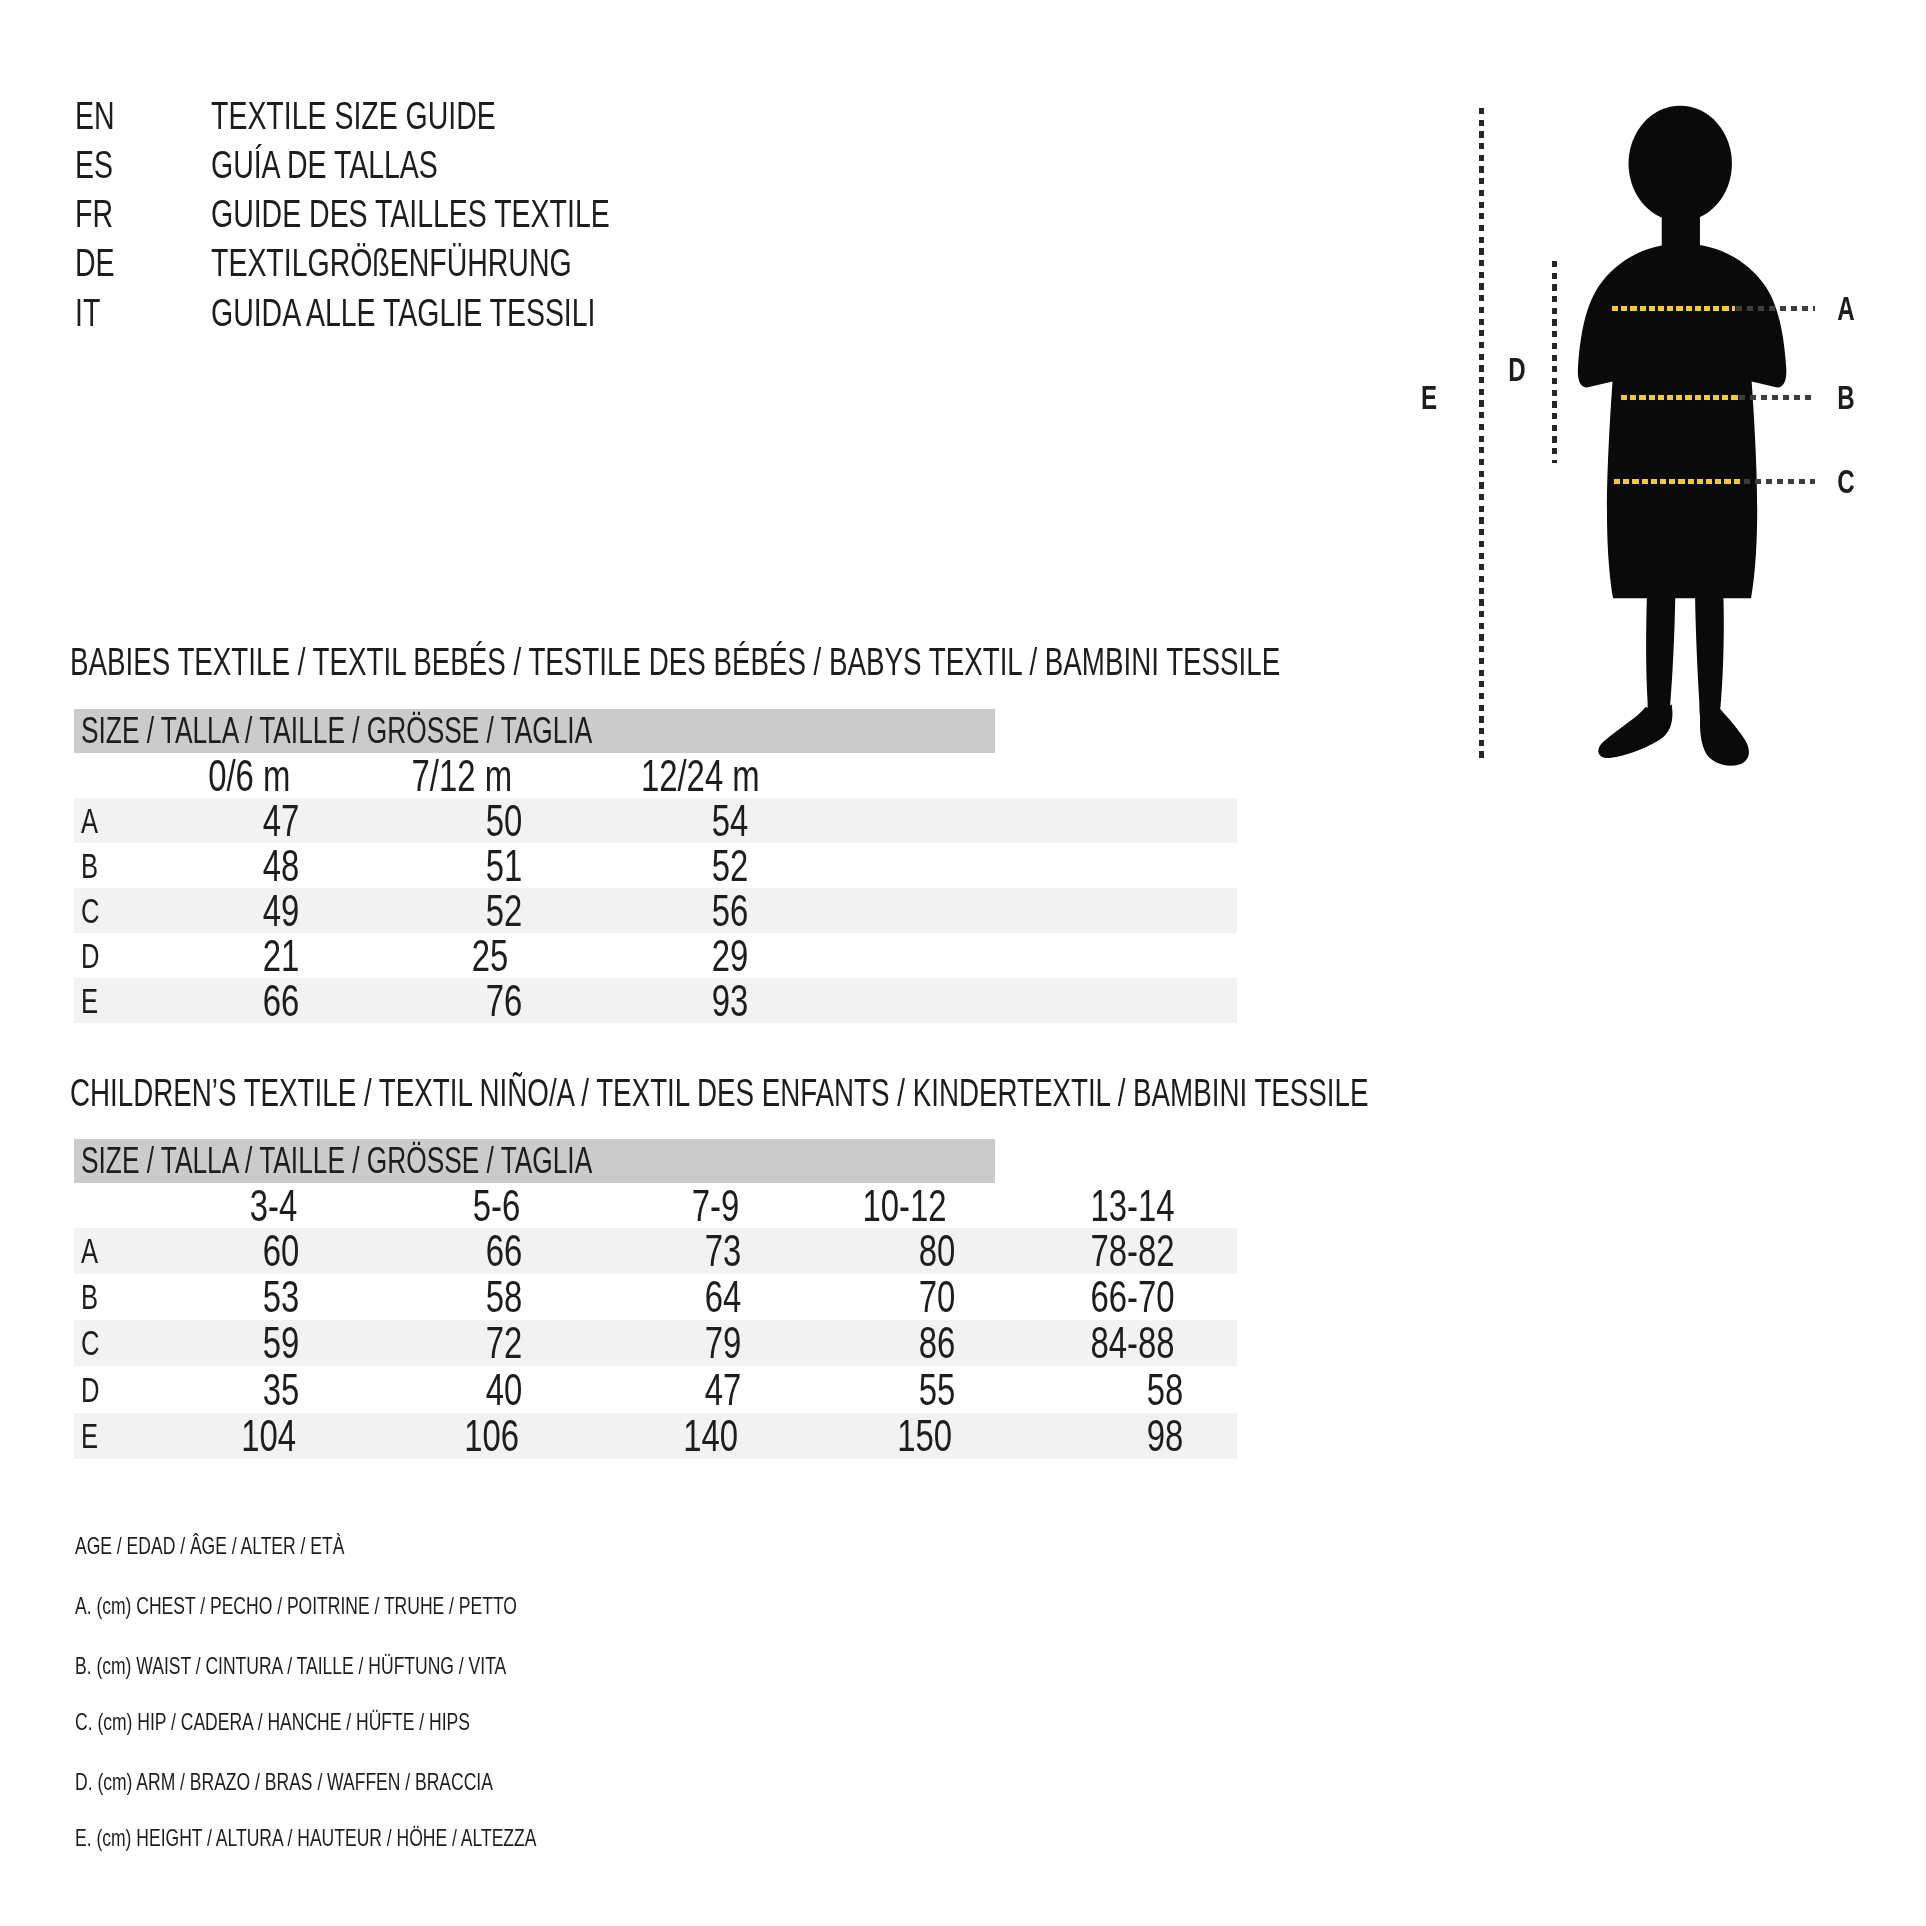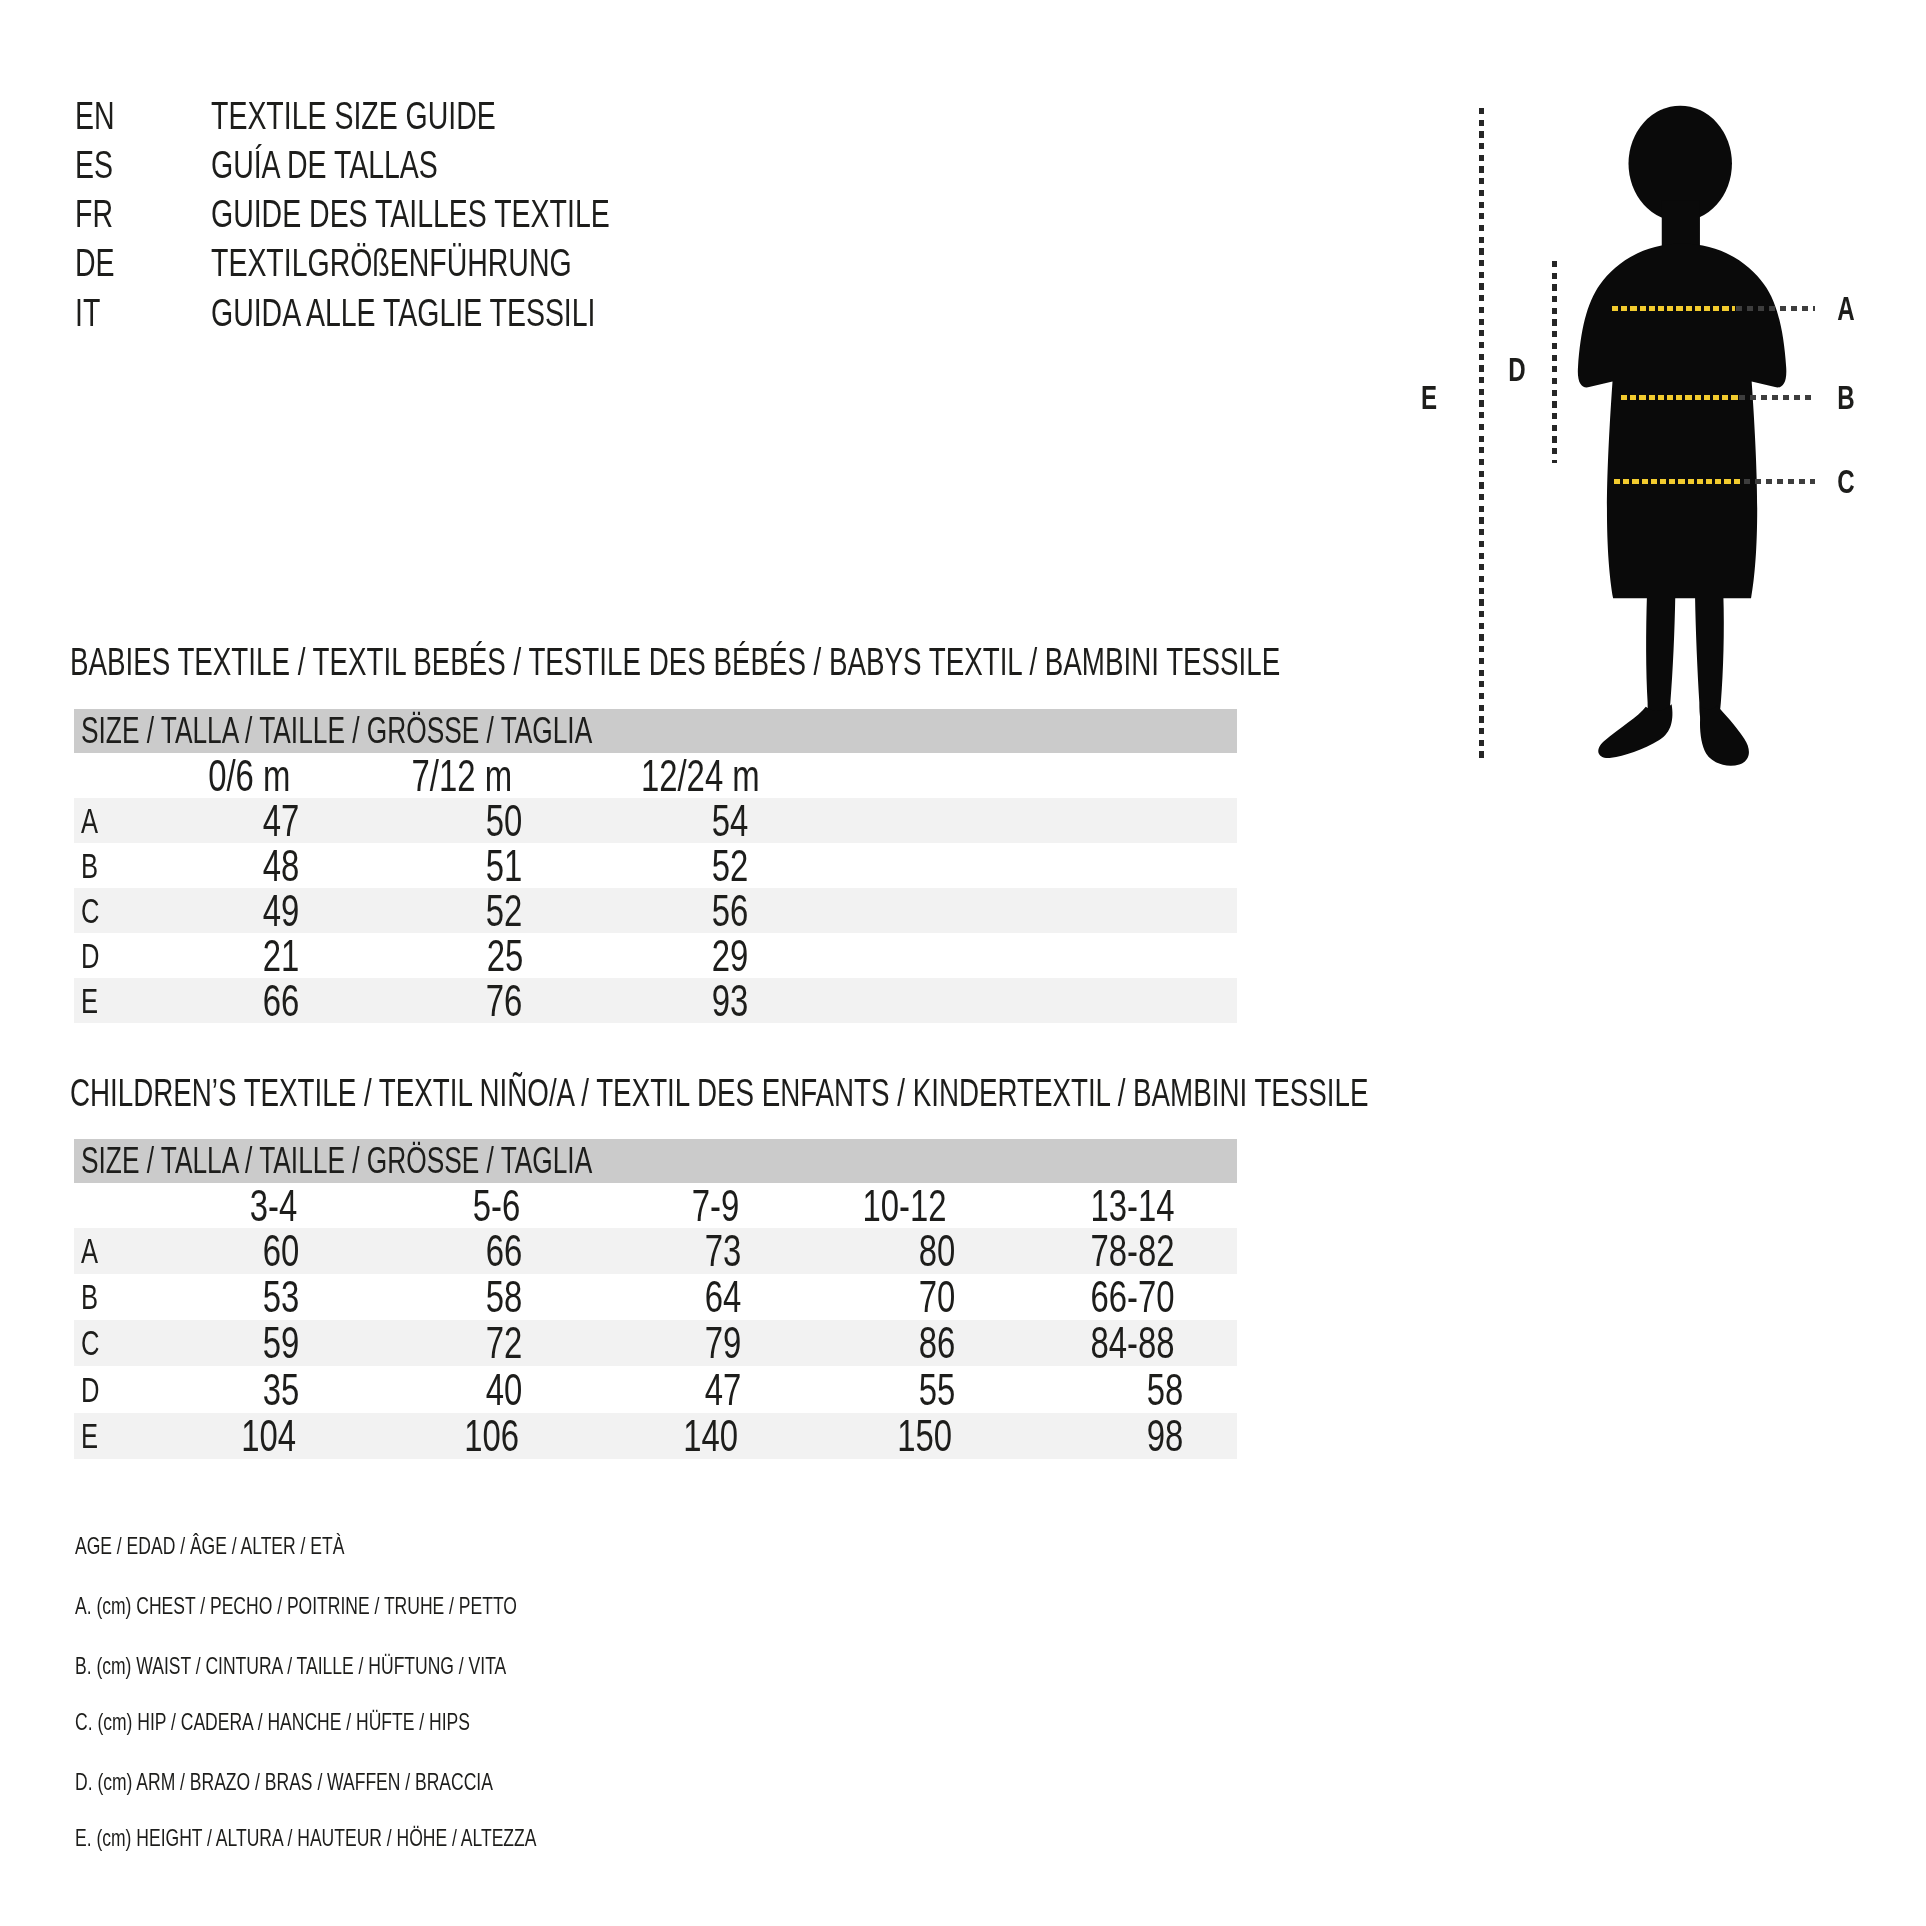--- a/index.html
+++ b/index.html
@@ -16,21 +16,21 @@
 
   
   .lang-row{position:absolute;left:75px;height:49px;font-size:39px;line-height:49px;}
   .lang-code{position:absolute;left:0;top:0;text-align:center;}
   .lang-title{position:absolute;left:136px;top:0;text-align:center;}
 
   
   .heading{position:absolute;left:70px;height:43px;font-size:38px;line-height:43px;}
 
   
-  .band{position:absolute;left:74px;width:1163px;height:44px;background:var(--band_gray,#cbcbcb);}
+  .band{position:absolute;left:74px;width:921px;height:44px;background:var(--band_gray,#cbcbcb);}
   .band-label{position:absolute;left:7.4px;top:0;font-size:36px;line-height:44px;}
   .trow{position:absolute;left:74px;width:1163px;}
   .trow.stripe{background:var(--stripe_gray,#f2f2f2);}
   .trow .rlabel{position:absolute;left:7.4px;top:0;font-size:35px;}
   .tcell{position:absolute;top:0;width:136px;text-align:right;font-size:45px;}
   .rh73 .rlabel,.rh73 .tcell{line-height:45px;}
   .rh75 .rlabel,.rh75 .tcell{line-height:46px;}
 
   
   .legend-line{position:absolute;left:75px;height:43px;font-size:24px;line-height:43px;}
@@ -144,21 +144,21 @@
   </div>
   <div class="trow rh73 stripe" style="top:888px;height:45px">
     <span class="rlabel"><span class="cond">C</span></span>
     <span class="tcell" style="left:96px"><span class="condc">49</span></span>
     <span class="tcell" style="left:319px"><span class="condc">52</span></span>
     <span class="tcell" style="left:545px"><span class="condc">56</span></span>
   </div>
   <div class="trow rh73" style="top:933px;height:45px">
     <span class="rlabel"><span class="cond">D</span></span>
     <span class="tcell" style="left:96px"><span class="condc">21</span></span>
-    <span class="tcell" style="left:320px"><span class="condc">25</span></span>
+    <span class="tcell" style="left:305px"><span class="condc">25</span></span>
     <span class="tcell" style="left:545px"><span class="condc">29</span></span>
   </div>
   <div class="trow rh73 stripe" style="top:978px;height:45px">
     <span class="rlabel"><span class="cond">E</span></span>
     <span class="tcell" style="left:96px"><span class="condc">66</span></span>
     <span class="tcell" style="left:319px"><span class="condc">76</span></span>
     <span class="tcell" style="left:545px"><span class="condc">93</span></span>
   </div>
 </div>
 

